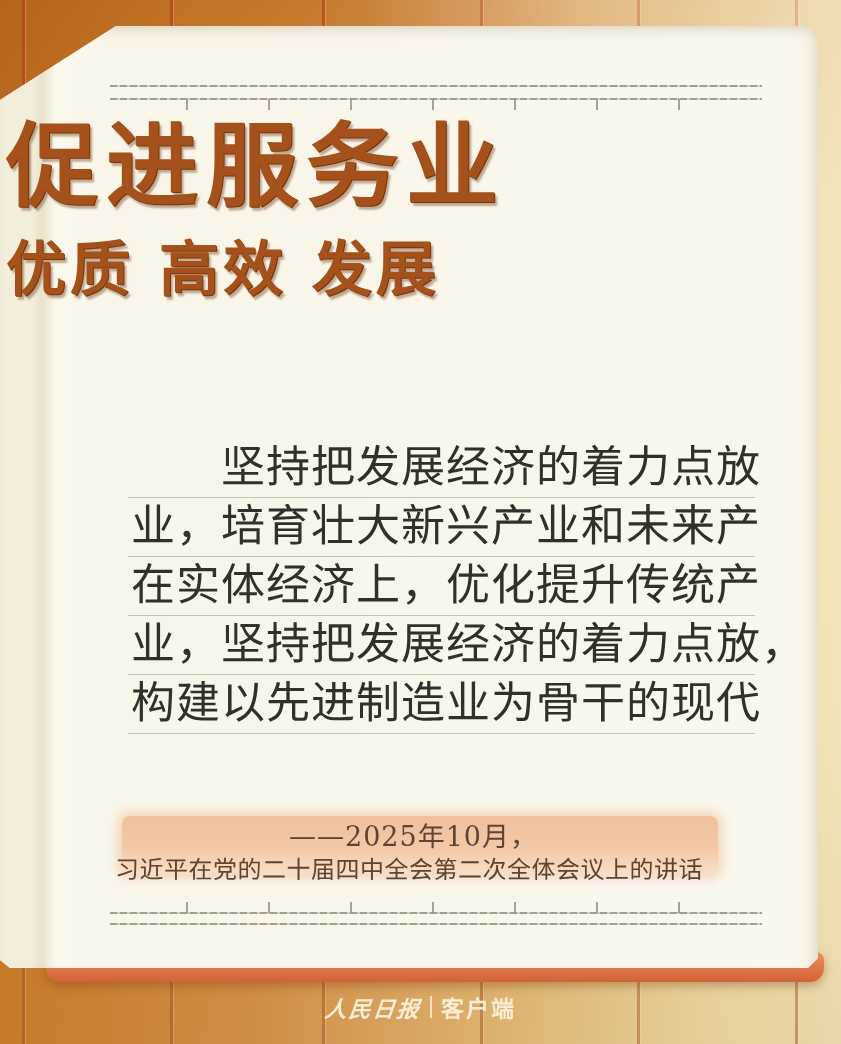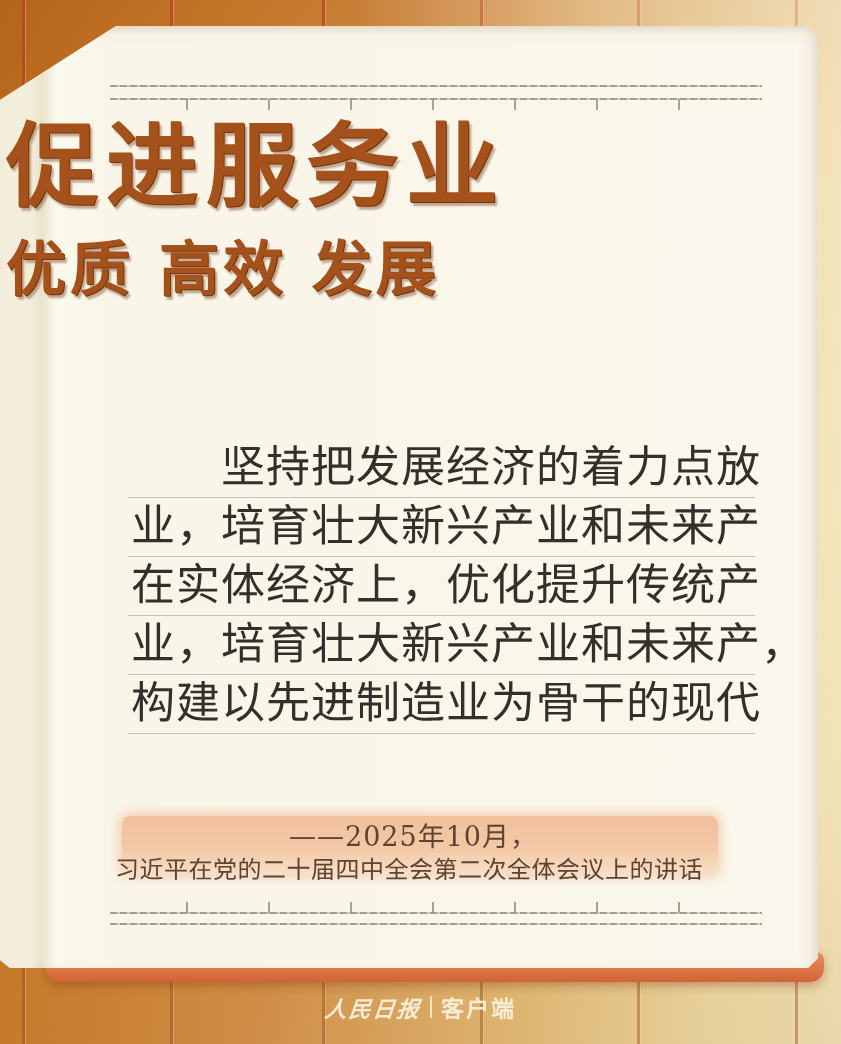--- a/index.html
+++ b/index.html
@@ -122,21 +122,21 @@
 
     <div class="title-block">
       <div class="title-line1">促进服务业</div>
       <div class="title-line2">优质 高效 发展</div>
     </div>
 
     <div class="quote-block">
       <div class="quote-row indent">坚持把发展经济的着力点放</div>
       <div class="quote-row">业，培育壮大新兴产业和未来产</div>
       <div class="quote-row">在实体经济上，优化提升传统产</div>
-      <div class="quote-row">业，培育壮大新兴产业和未来产，</div>
+      <div class="quote-row">业，坚持把发展经济的着力点放，</div>
       <div class="quote-row">构建以先进制造业为骨干的现代</div>
     </div>
 
     <div class="attribution">
       <div class="attr-band"></div>
       <div class="attr-line1">——2025年10月，</div>
       <div class="attr-line2">习近平在党的二十届四中全会第二次全体会议上的讲话</div>
     </div>
 
     <div class="ticks" style="top:876px"></div>

